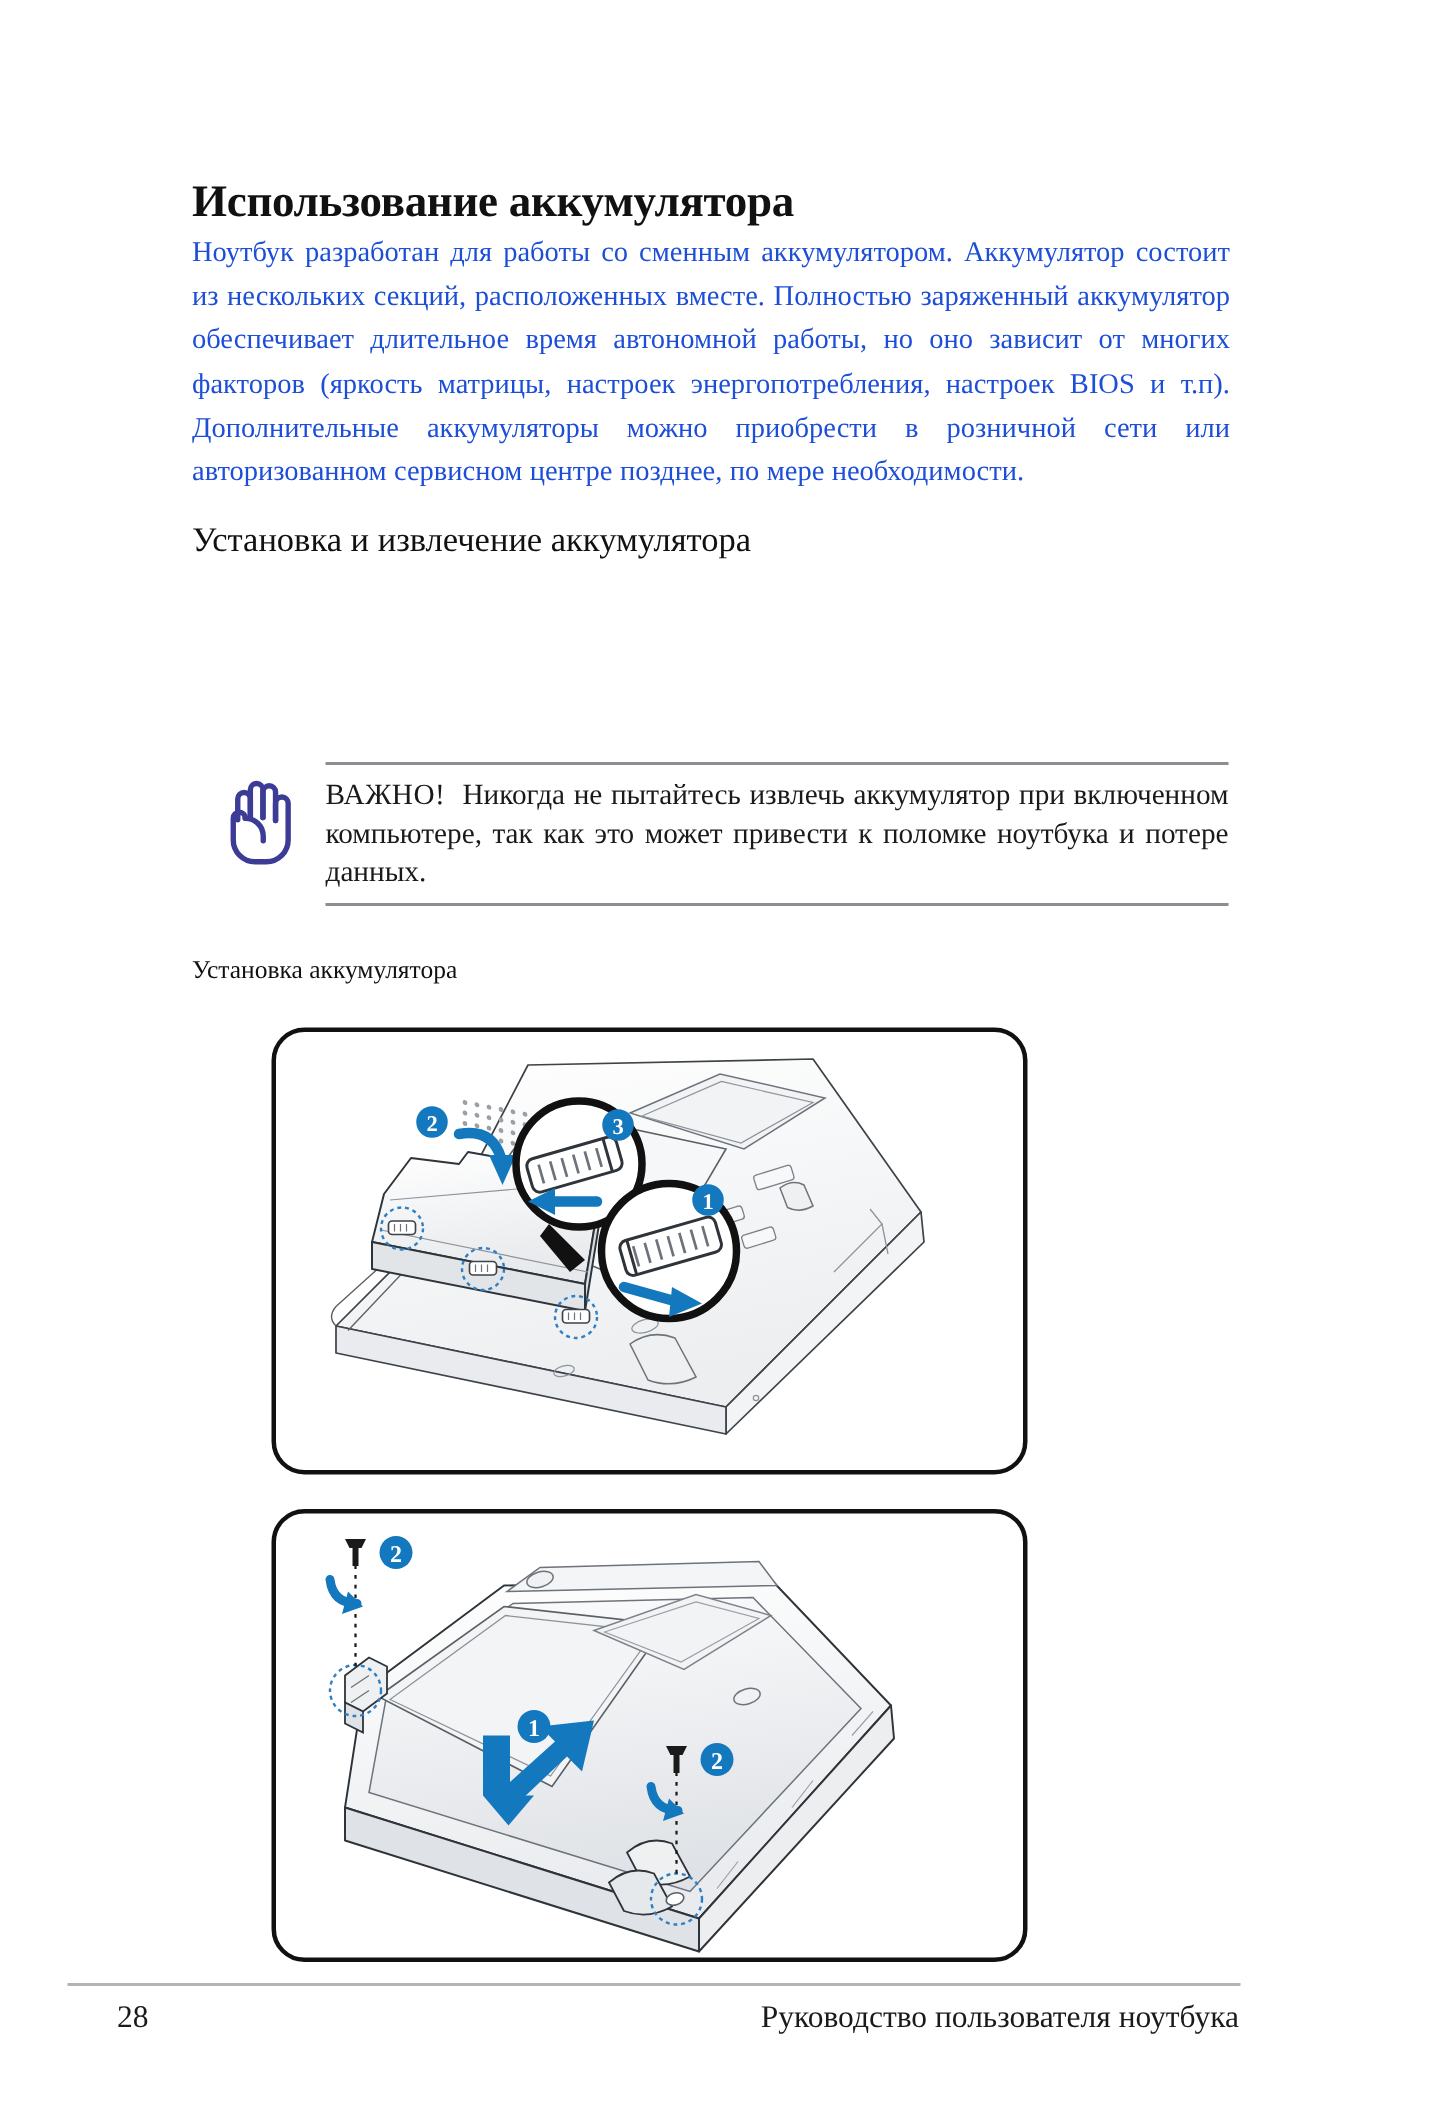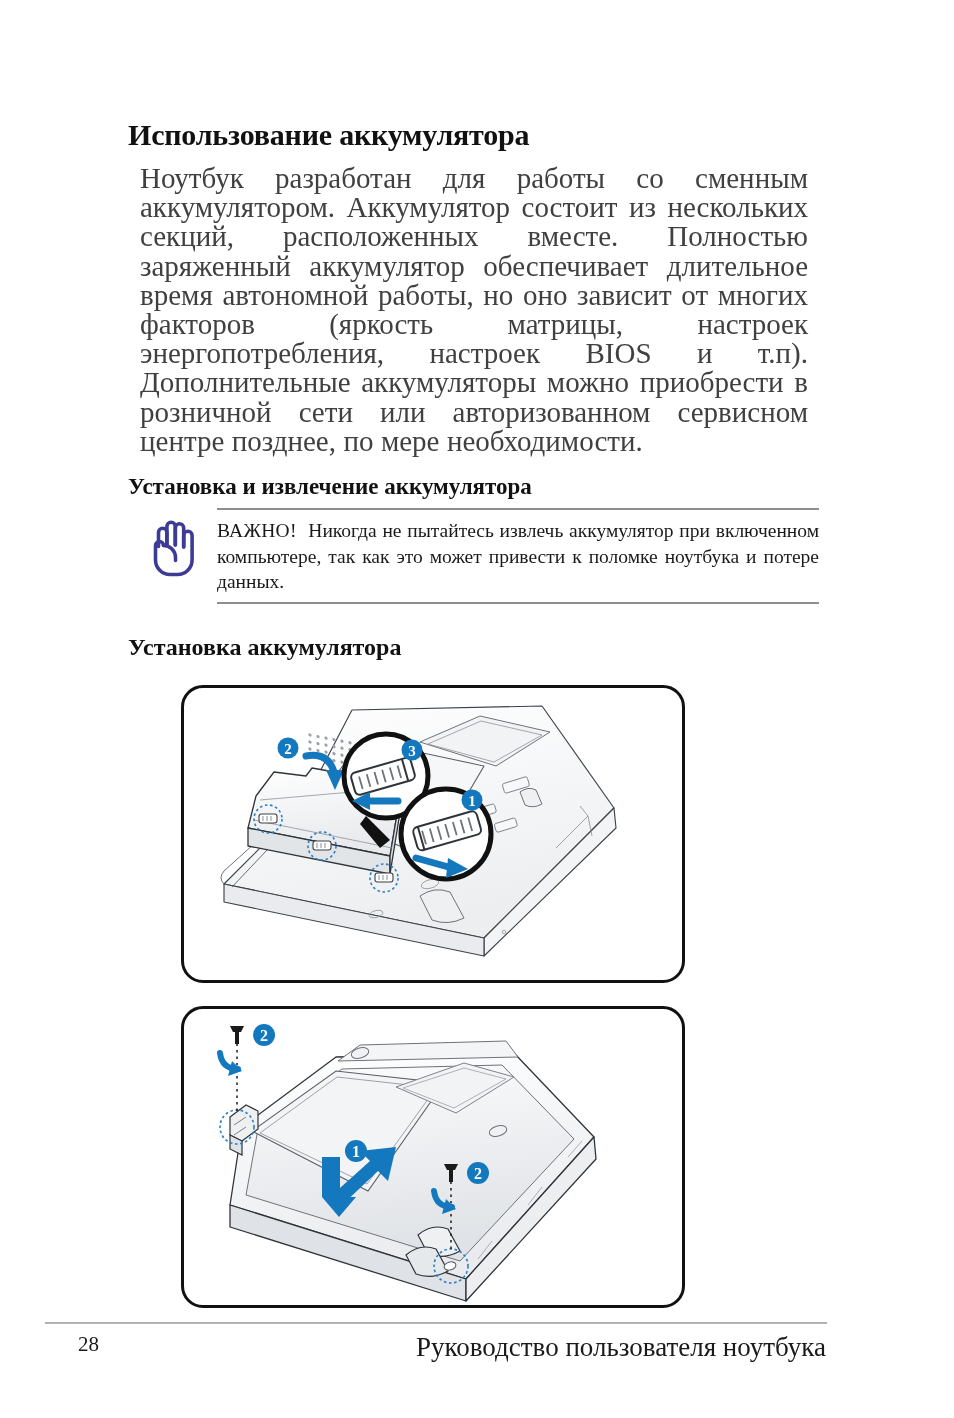--- a/index.html
+++ b/index.html
@@ -32,37 +32,37 @@
   .h1 {
     font-size: 30px;
     font-weight: bold;
     line-height: 34px;
     letter-spacing: -0.2px;
     margin: 0 0 2px 0;
     color: #111111;
   }
   .h2 {
     font-size: 23px;
-    font-weight: bold;
+    font-weight: normal;
     line-height: 30px;
     margin: 16px 0 6px 0;
     color: #111111;
   }
   .h2.section {
-    font-size: 24px;
+    font-size: 17px;
     margin: 0;
   }
 
   
   .body-par {
-    font-size: 29px;
+    font-size: 19px;
     line-height: 29.2px;
     text-align: justify;
-    margin: 12px;
-    color: #404040;
+    margin: 0;
+    color: #1d4ed8;
     word-spacing: 0.2px;
   }
 
   
   .callout {
     position: absolute;
     left: 145px;
     top: 508px;
     width: 674px;
     height: 100px;
@@ -134,21 +134,21 @@
     left: 78px;
     top: 1332px;
     font-size: 21px;
     color: #1a1a1a;
     text-align: right;
   }
   .footer-title {
     position: absolute;
     right: 128px;
     top: 1332px;
-    font-size: 27px;
+    font-size: 21px;
     color: #1a1a1a;
   }
 </style>
 </head>
 <body>
 
 <div class="page">
 
   <div class="content">
 

